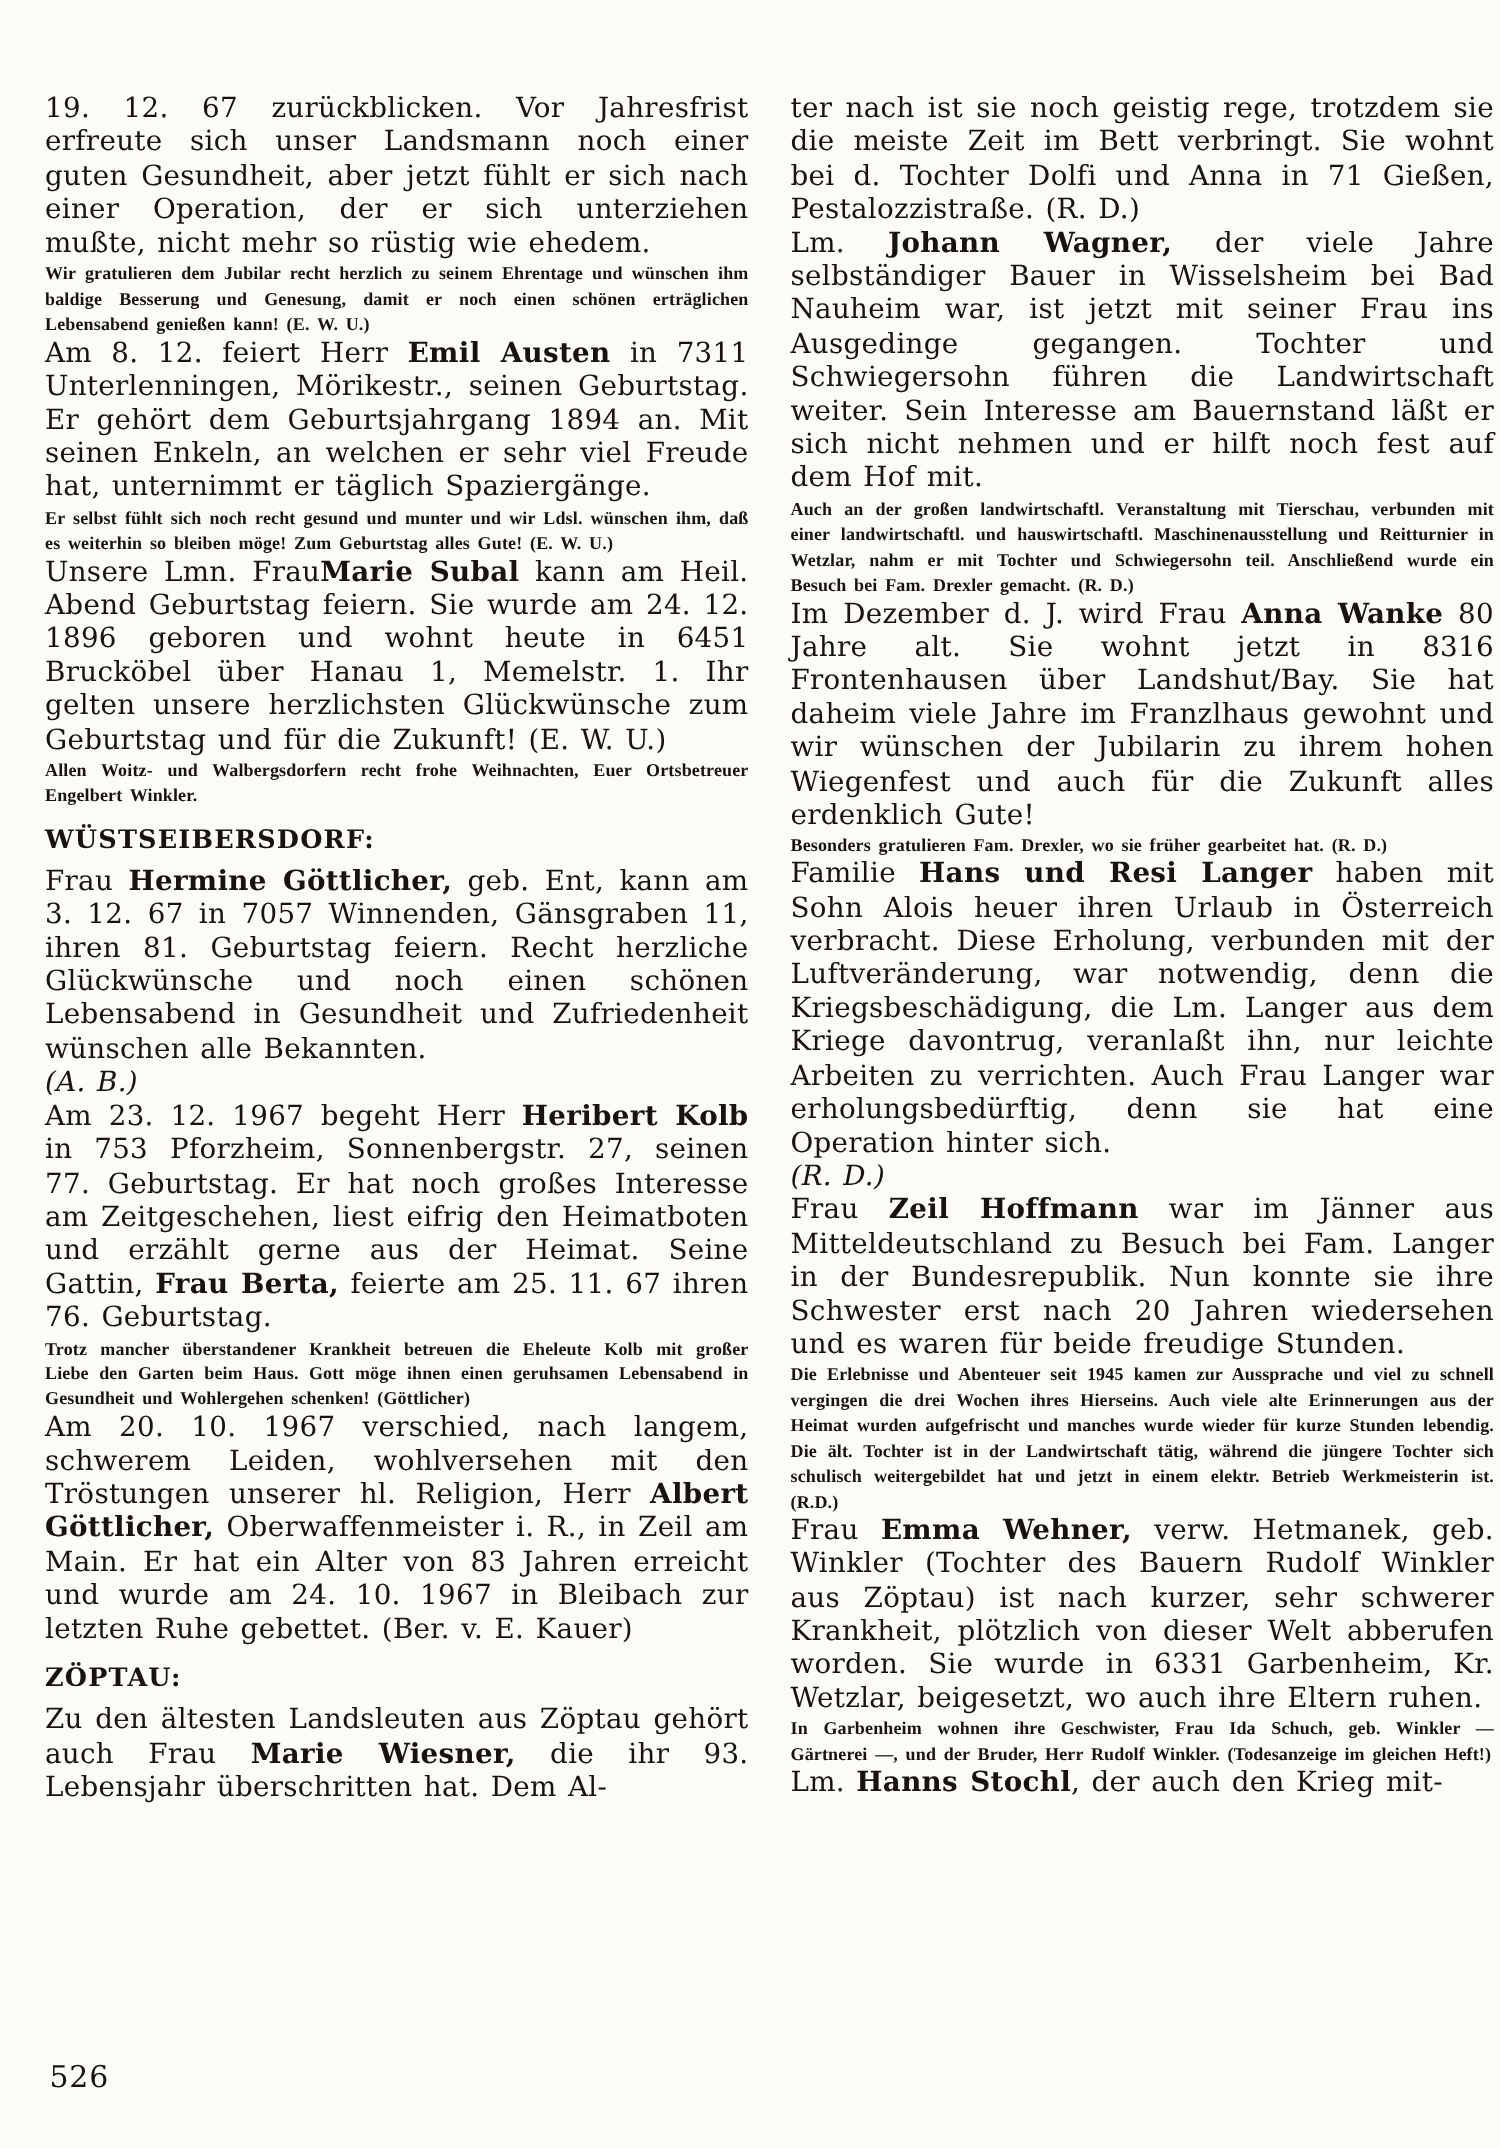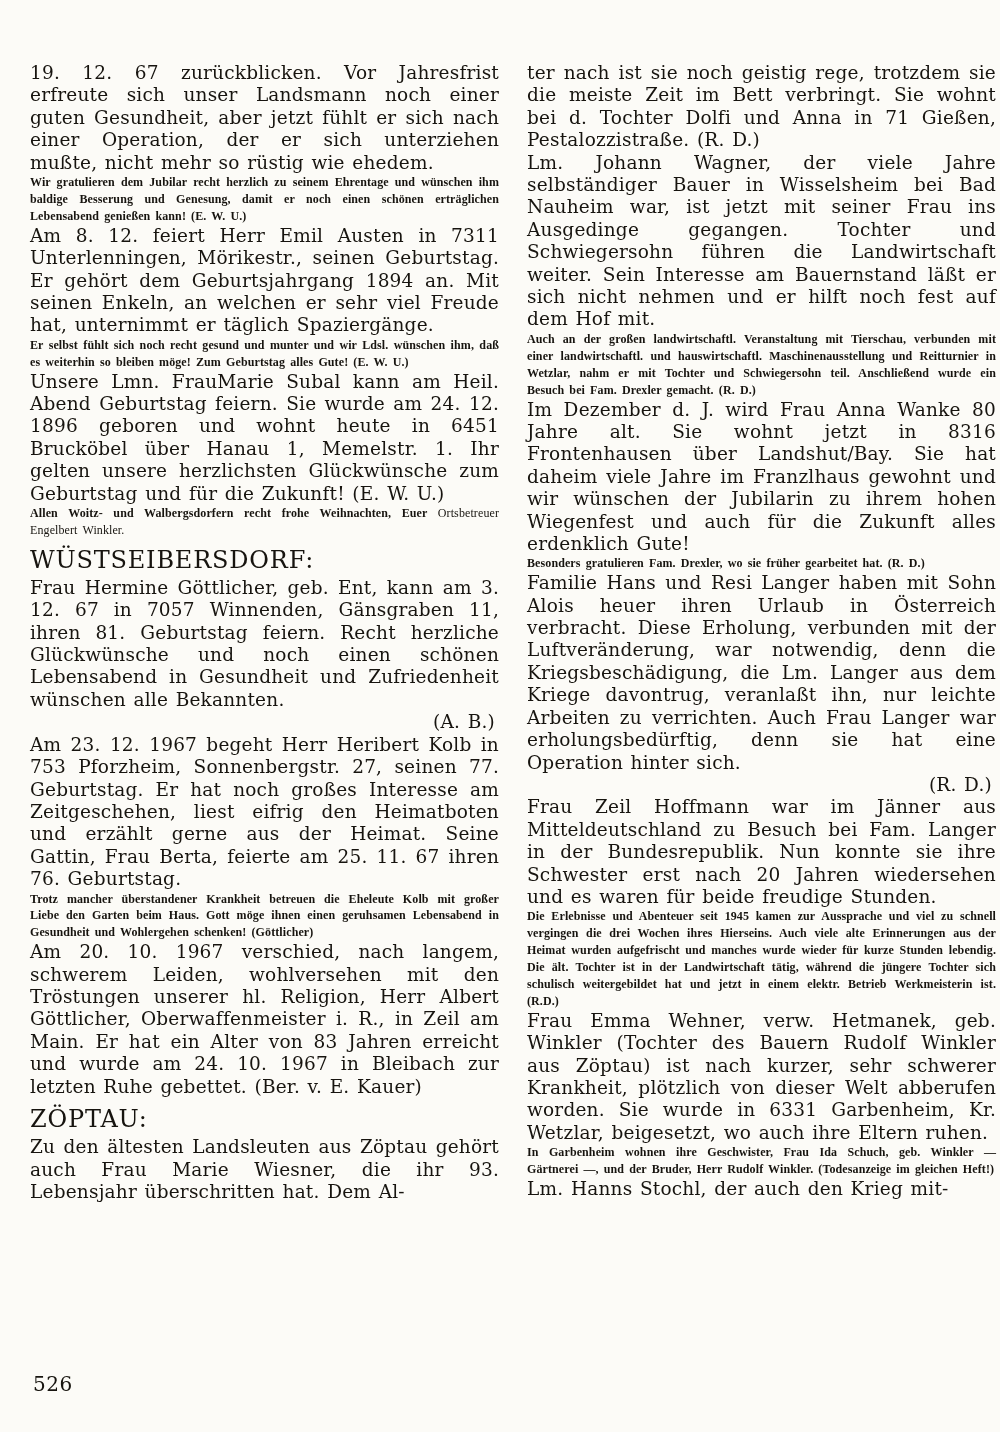--- a/index.html
+++ b/index.html
@@ -41,34 +41,35 @@
   }
   p.small {
     font-family: "Liberation Serif", serif;
     font-weight: bold;
     font-size: 12px;
     line-height: 16.9px;
     letter-spacing: 0.1px;
     word-spacing: 2px;
   }
   p.heading {
-    font-size: 24px;
+    font-size: 17px;
     line-height: 24px;
     font-weight: bold;
     letter-spacing: 0.8px;
     text-align: left;
     margin-top: 9px;
     margin-bottom: 5px;
   }
   p.align-right {
-    text-align: right;
+    text-align: left;
     padding-right: 4px;
+    font-style: italic;
   }
   .b {
-    font-weight: normal;
+    font-weight: bold;
   }
   .page-number {
     position: absolute;
     left: 33px;
     top: 1372px;
     font-size: 20px;
     font-weight: normal;
     letter-spacing: 0.5px;
   }
 </style>

